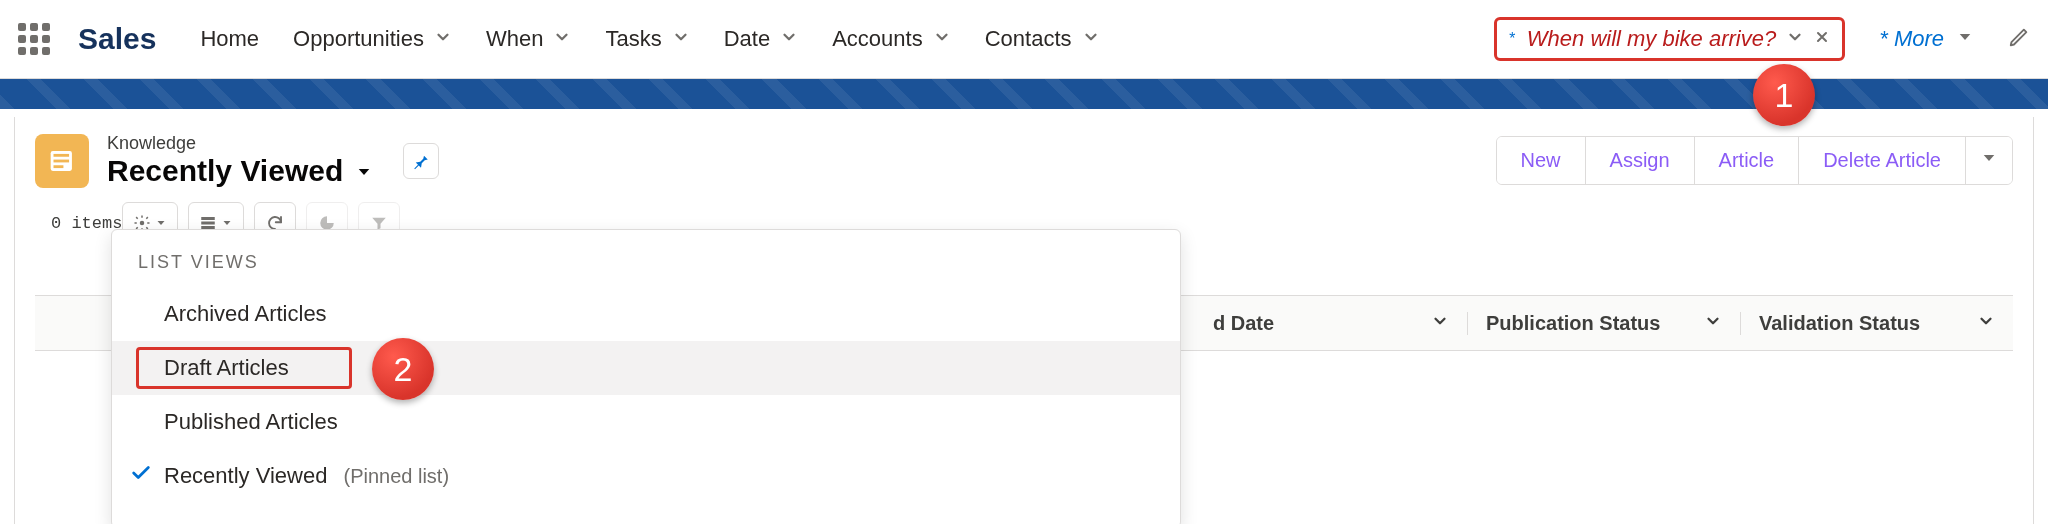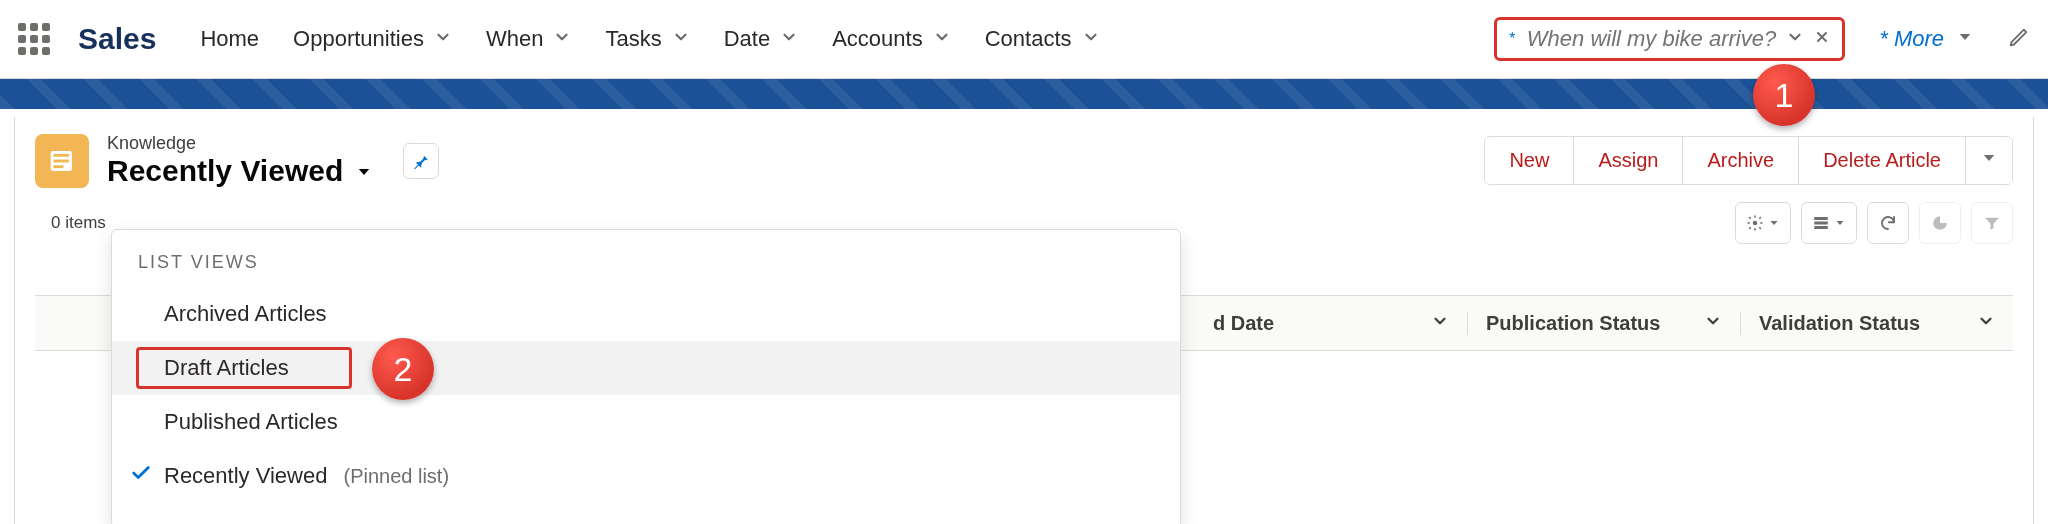--- a/index.html
+++ b/index.html
@@ -34,21 +34,21 @@
   .nav-tab-highlight {
     display: inline-flex;
     align-items: center;
     gap: 10px;
     border: 3px solid #d9342b;
     padding: 6px 12px;
     border-radius: 6px;
     margin-left: 24px;
     cursor: pointer;
   }
-  .nav-tab-highlight .lbl { font-size: 22px; font-style: italic; color: #737373; white-space: nowrap; }
+  .nav-tab-highlight .lbl { font-size: 22px; font-style: italic; color: #b91c1c; white-space: nowrap; }
   .nav-tab-highlight .star { font-style: italic; color: #0070d2; margin-right: 2px; }
   .nav-tab-highlight .chev, .nav-tab-highlight .close-x { color: #706e6b; }
 
   .nav-more { display: inline-flex; align-items: center; gap: 12px; font-size: 22px; font-style: italic; color: #0070d2; margin-left: 34px; cursor: pointer; white-space: nowrap; }
   .nav-more .caret { color: #706e6b; font-style: normal; }
   .nav-pencil { margin-left: 34px; color: #706e6b; cursor: pointer; }
 
   .chev-svg { width: 18px; height: 18px; }
   .caret-svg { width: 18px; height: 18px; }
   .x-svg { width: 16px; height: 16px; }
@@ -84,25 +84,25 @@
   .obj-main { display: inline-flex; align-items: center; gap: 12px; font-size: 30px; font-weight: 800; color: #080707; cursor: pointer; }
   .pin-btn {
     margin-left: 12px; width: 36px; height: 36px; border: 1px solid #dddbda; border-radius: 6px;
     display: inline-flex; align-items: center; justify-content: center; background: #fff; cursor: pointer;
   }
 
   .header-actions { margin-left: auto; display: flex; align-items: flex-start; gap: 0; }
   .btn-group { display: inline-flex; border: 1px solid #dddbda; border-radius: 6px; overflow: hidden; }
   .btn-group button {
     background: #fff; border: none; border-right: 1px solid #dddbda;
-    padding: 12px 24px; font-size: 20px; color: #b91c1c; cursor: pointer; white-space: nowrap;
+    padding: 12px 24px; font-size: 20px; color: #8b5cf6; cursor: pointer; white-space: nowrap;
   }
   .btn-group button:last-child { border-right: none; padding: 12px 14px; color: #706e6b; }
 
-  .page-sub-row { display: flex; align-items: center; justify-content: space-between; padding: 8px 20px 12px 36px; }
+  .page-sub-row { display: flex; align-items: center; padding: 8px 20px 12px 36px; font-family: Liberation Mono, monospace; }
   .items-count { font-size: 17px; color: #3e3e3c; }
   .toolbar { display: inline-flex; gap: 10px; }
   .tool-btn {
     height: 42px; min-width: 42px; border: 1px solid #dddbda; border-radius: 6px; background: #fff;
     display: inline-flex; align-items: center; justify-content: center; padding: 0 10px; color: #706e6b; cursor: pointer;
   }
   .tool-btn.disabled { opacity: 0.45; cursor: default; }
 
   
   .listviews-card {
@@ -268,21 +268,21 @@
     <button class="pin-btn">
       <svg width="18" height="18" viewBox="0 0 24 24">
           <path d="M14 3l7 7-4 1-4 4-1 6-3-3-5 5-1-1 5-5-3-3 6-1 4-4 1-4z" fill="#0070d2"></path>
         </svg>
     </button>
 
     <div class="header-actions">
       <div class="btn-group">
         <button>New</button>
         <button>Assign</button>
-        <button>Archive</button>
+        <button>Article</button>
         <button>Delete Article</button>
         <button><svg class="caret-svg" viewBox="0 0 24 24">
               <path d="M5 8l7 8 7-8z" fill="currentColor"></path>
             </svg></button>
       </div>
     </div>
   </div>
 
   <div class="page-sub-row">
     <span class="items-count">0 items</span>

